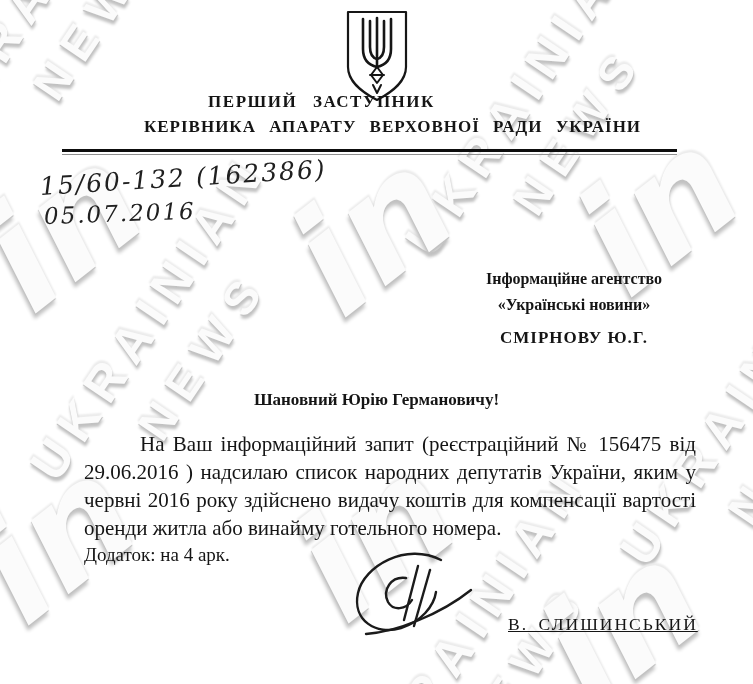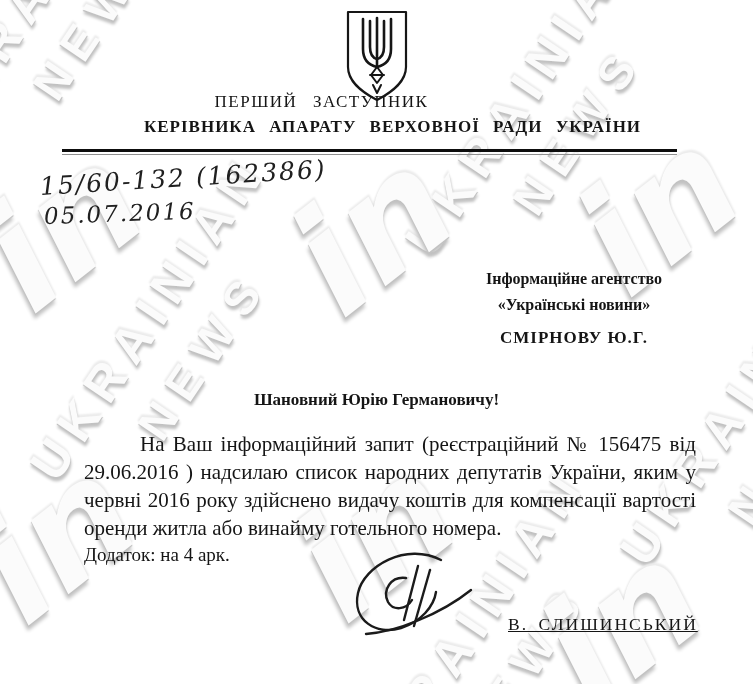--- a/index.html
+++ b/index.html
@@ -20,21 +20,21 @@
   .wm-text .wm-l2{font-size:46px;letter-spacing:14px;}
   .wm-logo{
     position:absolute;font-family:"DejaVu Sans",sans-serif;font-style:italic;font-weight:bold;
     font-size:148px;line-height:1;color:#fbfbfb;white-space:nowrap;
     text-shadow:-4px 4px 4px #c2c2c2, 2px -2px 2px #ececec, -1px 1px 1px #bcbcbc;
   }
 
   
   .coat{position:absolute;left:344px;top:9px;width:66px;height:82px;}
   .lh-title{position:absolute;left:0;top:92px;width:643px;text-align:center;
-    font-weight:normal;font-size:17px;letter-spacing:1.5px;word-spacing:10px;}
+    font-weight:bold;font-size:17px;letter-spacing:1.5px;word-spacing:10px;}
   .lh-title2{position:absolute;left:16px;top:117px;width:753px;text-align:center;
     font-weight:bold;font-size:17px;letter-spacing:1px;word-spacing:8px;}
   .rule{position:absolute;left:62px;top:149px;width:615px;}
   .rule .r1{height:3px;background:#0d0d0d;}
   .rule .r2{height:1px;background:#8f8f8f;margin-top:2px;}
 
   
   .hand{font-family:"DejaVu Serif",serif;font-style:italic;color:#202020;}
   .hw-ref{position:absolute;left:40px;top:172px;font-size:25px;letter-spacing:2px;
     transform:rotate(-3.5deg);transform-origin:left center;}

